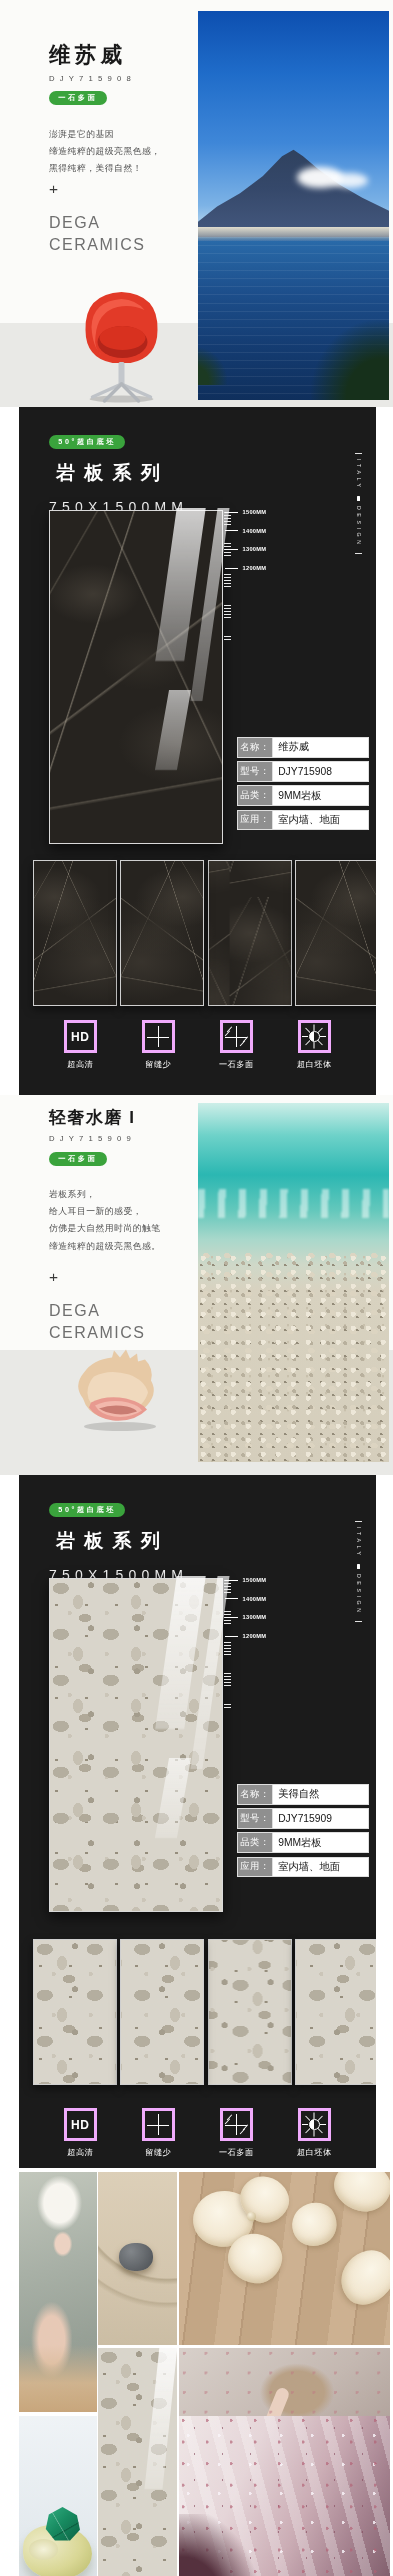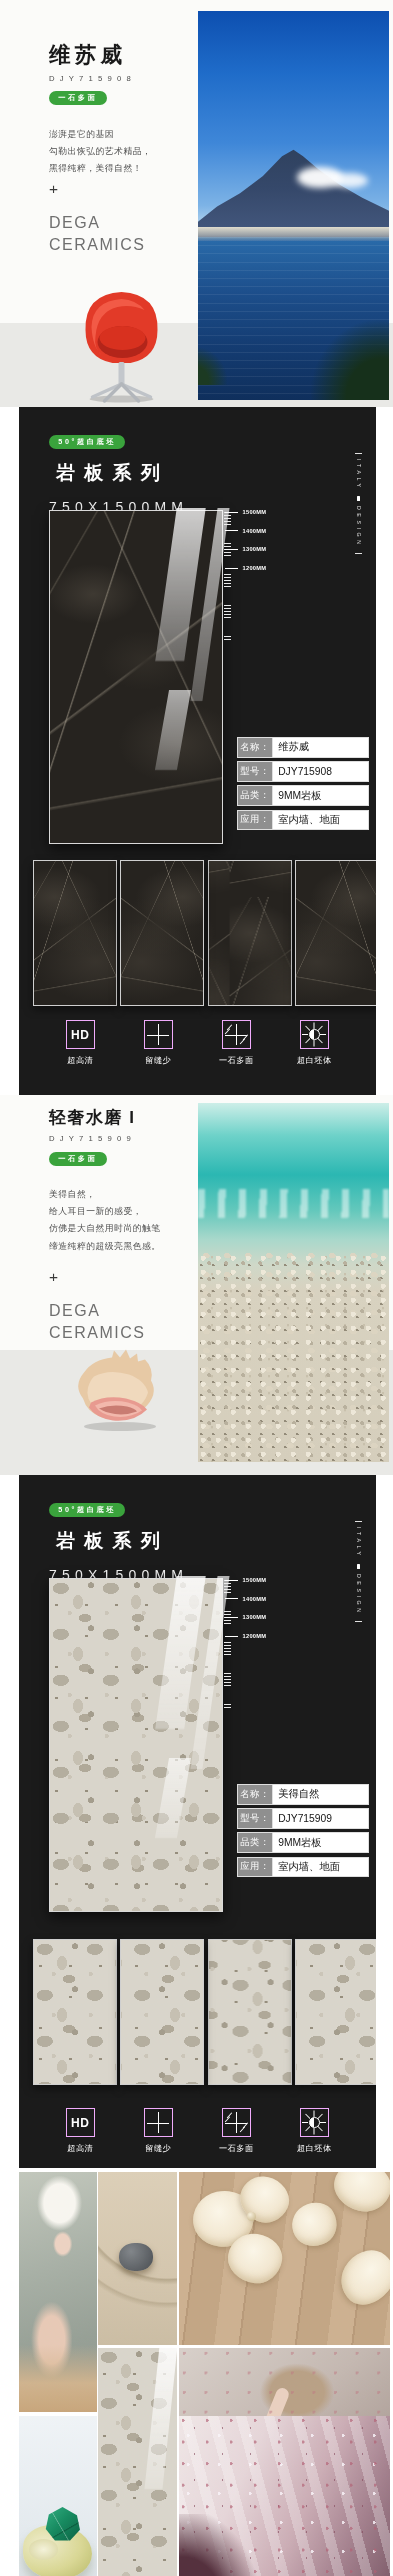--- a/index.html
+++ b/index.html
@@ -90,21 +90,21 @@
   .spec .k{width:34px;background:#8f8f8f;color:#fff;font-size:9.3px;display:flex;align-items:center;justify-content:center;border:0.5px solid #dedede;border-right:none;letter-spacing:0.5px;}
   .spec .v{flex:1;background:#fff;color:#151515;font-size:10.3px;display:flex;align-items:center;padding-left:5.2px;border:0.5px solid #dedede;font-weight:500;}
   .tile-row{position:absolute;left:14.4px;top:453px;display:flex;gap:3.1px;}
   .sec-c .tile-row{top:464px;}
   .tile-row .t{width:82px;height:144px;border:0.5px solid #cfcfcf;box-shadow:0 4.1px 8.2px rgba(0,0,0,.5);}
   .tile-row .t:nth-child(2n){transform:scaleX(-1);}
   .tile-row .t:nth-child(3){background-position:20.6px 36px;}
   .features{position:absolute;left:0;right:0;top:613px;display:flex;justify-content:center;gap:33px;}
   .sec-c .features{top:633px;}
   .feat{display:flex;flex-direction:column;align-items:center;width:45px;}
-  .feat .ic{position:relative;width:27px;height:27px;border:1px solid #f0abfc;}
+  .feat .ic{position:relative;width:27px;height:27px;border:3px solid #f0abfc;}
   .feat .lb{margin-top:5.7px;color:#fff;font-size:8.2px;letter-spacing:0.5px;white-space:nowrap;}
   .ic .hdt{position:absolute;left:0;right:0;top:50%;transform:translateY(-52%);text-align:center;color:#fff;font-size:12px;font-weight:bold;letter-spacing:0.5px;}
   .ic .gh{position:absolute;left:2.6px;right:2.6px;top:50%;height:1px;background:#fff;}
   .ic .gv{position:absolute;top:2.6px;bottom:2.6px;left:50%;width:1px;background:#fff;}
   .ic .sl{position:absolute;width:6.7px;height:1px;background:#fff;transform:rotate(-48deg);}
   .ic .sa{left:3.6px;top:6.2px;} .ic .sb{left:1.5px;top:9.8px;}
   .ic .sc{right:3.6px;bottom:6.2px;} .ic .sd{right:1.5px;bottom:9.8px;}
   .ic .ray{position:absolute;left:1.5px;top:50%;width:24px;height:1px;margin-top:-0.5px;
       background:linear-gradient(90deg,#fff 0 26%,transparent 26% 74%,#fff 74%);}
   .ic .r45{transform:rotate(45deg);} .ic .r90{transform:rotate(90deg);} .ic .r135{transform:rotate(135deg);}
@@ -191,21 +191,21 @@
 <div class="page">
 
   <section class="intro" id="s1">
     <div class="floor"></div>
     <div class="icopy">
       <h1>维苏威</h1>
       <div class="code">DJY715908</div>
       <div class="pill">一石多面</div>
       <p class="desc">
         <span>澎湃是它的基因</span><br>
-        <span>勾勒出恢弘的艺术精品，</span><br>
+        <span>缔造纯粹的超级亮黑色感，</span><br>
         <span>黑得纯粹，美得自然！</span>
       </p>
     </div>
     <div class="pb">
       <div class="plus">+</div>
       <div class="bname">
         <span>DEGA</span><br>
         <span>CERAMICS</span>
       </div>
     </div>
@@ -331,21 +331,21 @@
     </div>
   </section>
 
   <section class="intro" id="s2">
     <div class="floor"></div>
     <div class="icopy">
       <h2>轻奢水磨 I</h2>
       <div class="code">DJY715909</div>
       <div class="pill">一石多面</div>
       <p class="desc">
-        <span>美得自然，</span><br>
+        <span>岩板系列，</span><br>
         <span>给人耳目一新的感受，</span><br>
         <span>仿佛是大自然用时尚的触笔</span><br>
         <span>缔造纯粹的超级亮黑色感。</span>
       </p>
     </div>
     <div class="pb">
       <div class="plus">+</div>
       <div class="bname">
         <span>DEGA</span><br>
         <span>CERAMICS</span>

